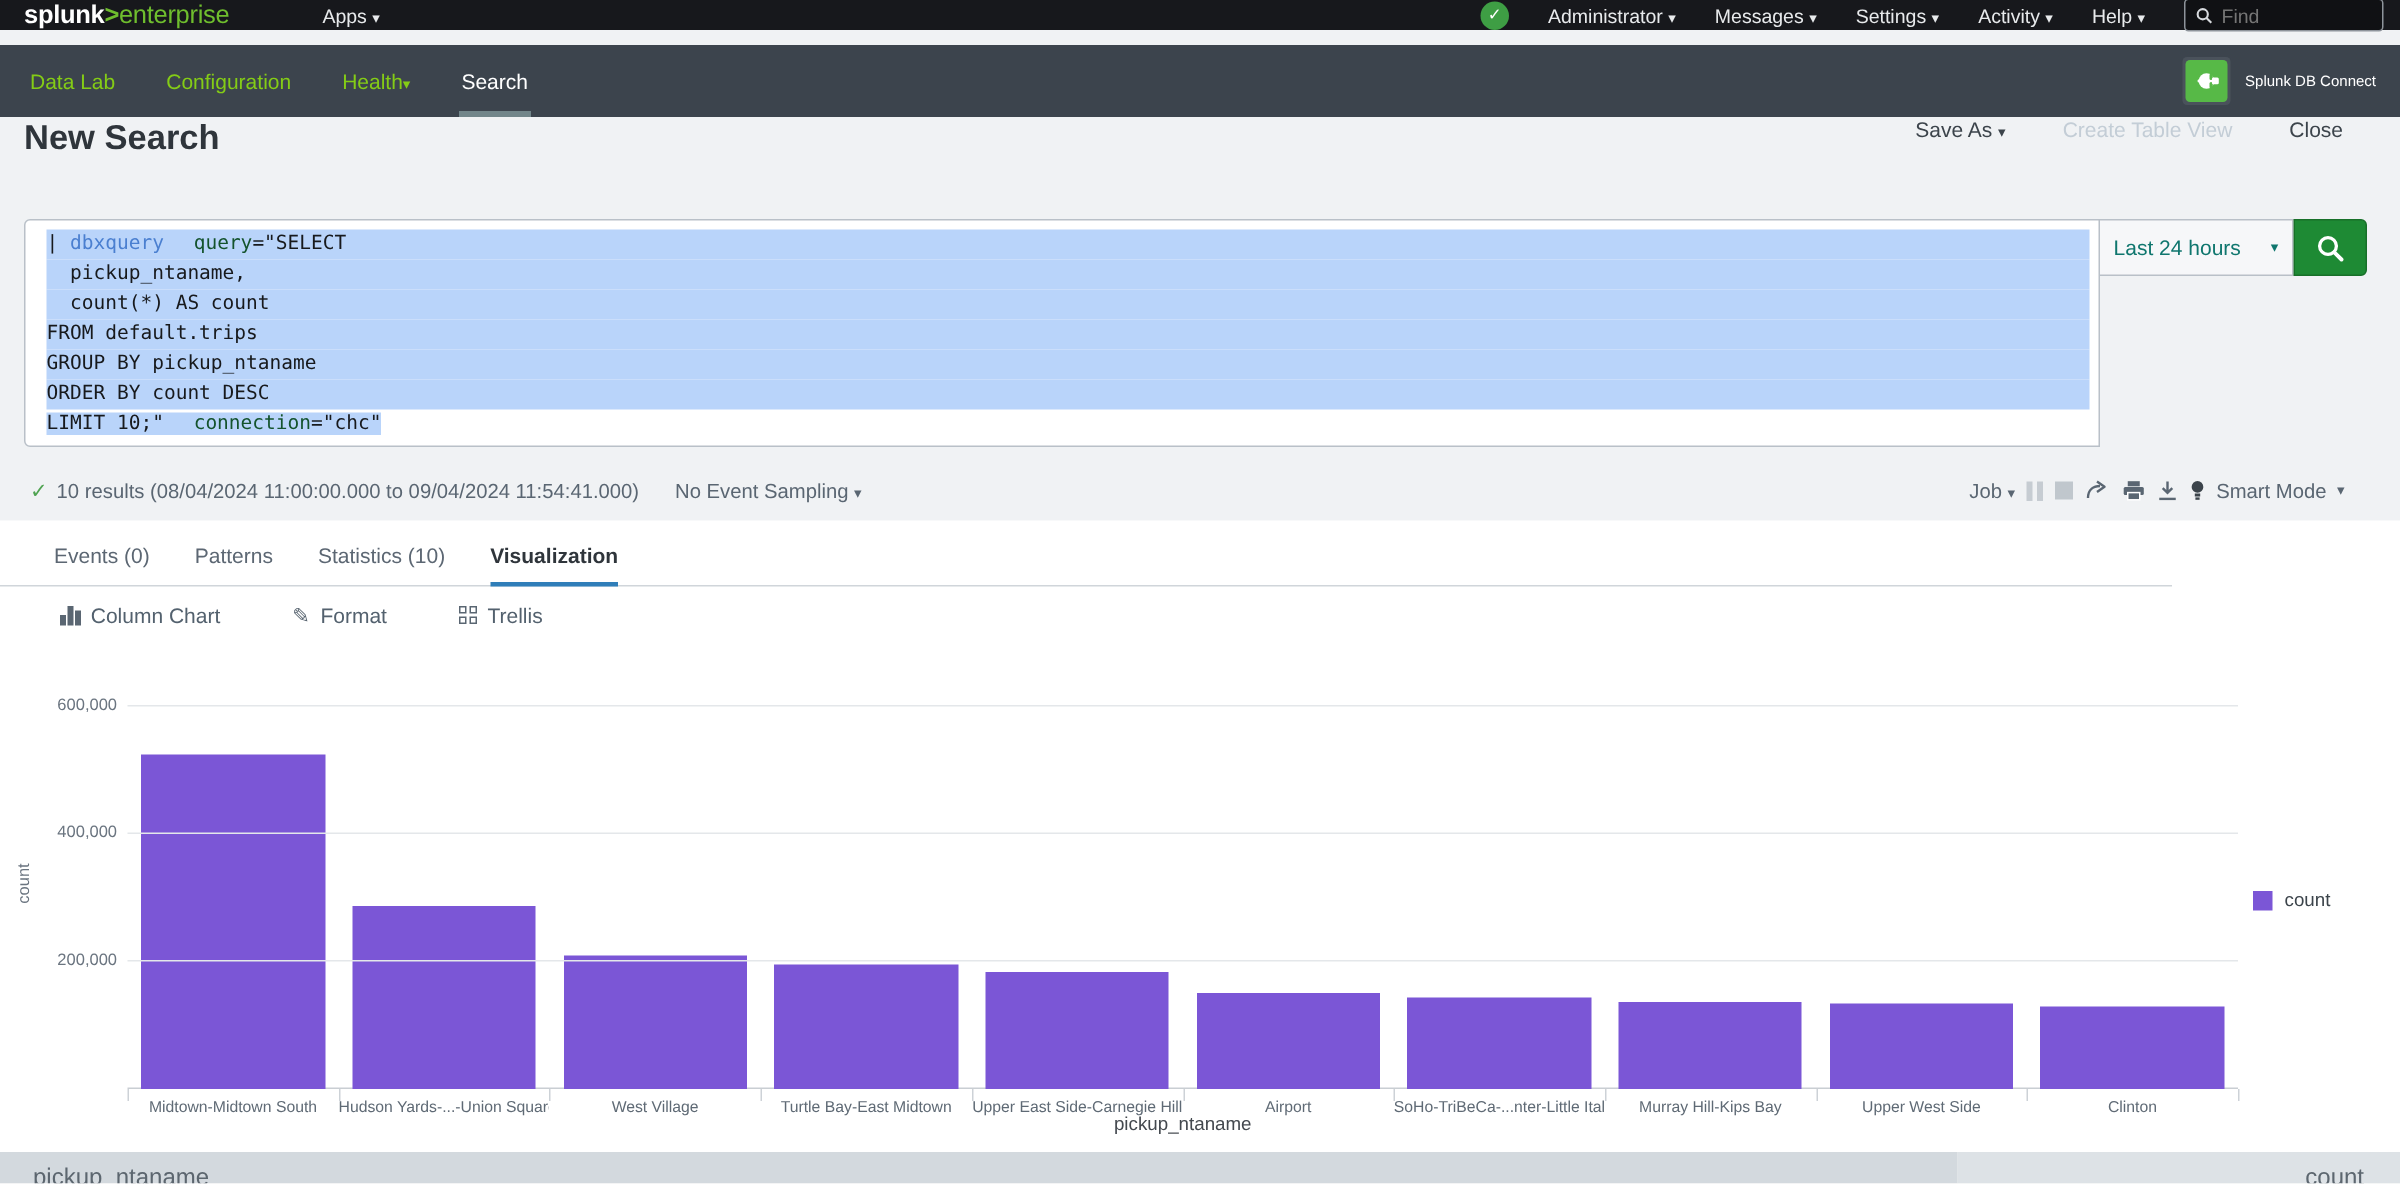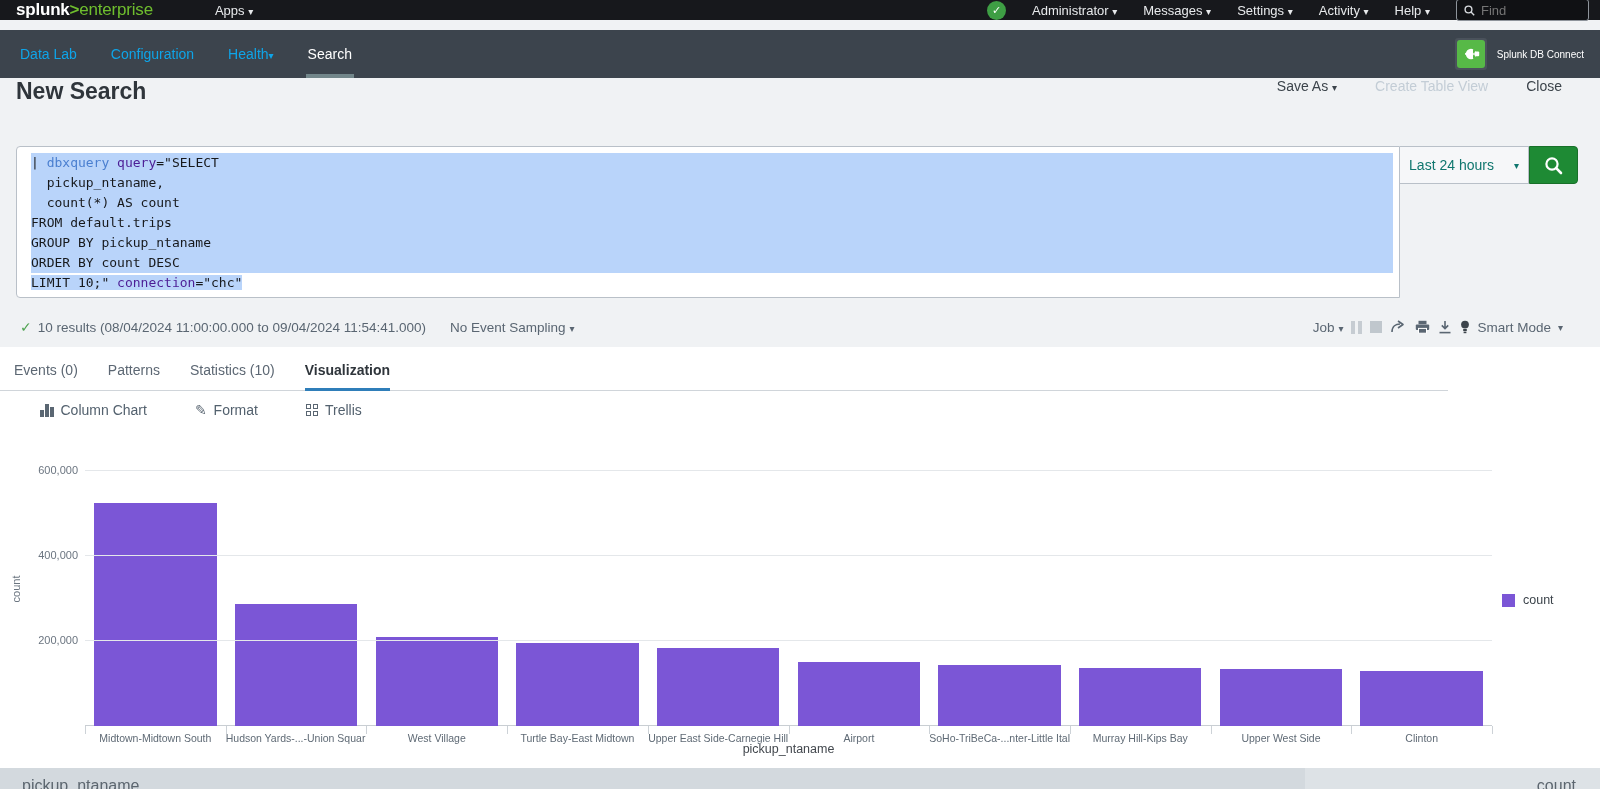--- a/index.html
+++ b/index.html
@@ -15,21 +15,21 @@
   .apps { margin-left:62px; color:#e8eaec; font-size:13px; cursor:pointer; }
   .topbar-right { margin-left:auto; display:flex; align-items:center; gap:26px; margin-right:11px; }
   .status-circle { width:19px; height:19px; border-radius:50%; background:#3e9e44; color:#fff; font-size:11px; line-height:19px; text-align:center; }
   .topmenu { color:#e8eaec; font-size:13px; cursor:pointer; white-space:nowrap; }
   .caret { font-size:10px; color:inherit; }
   .findbox { width:133px; height:22px; background:#101114; border:1px solid #8e949b; border-radius:3px; display:flex; align-items:center; padding:0 7px; gap:6px; }
   .findbox input { background:transparent; border:none; outline:none; color:#d7dade; font-size:13px; width:90px; font-family:"Liberation Sans",sans-serif; }
 
   
   .appnav { position:absolute; top:30px; left:0; width:1600px; height:48px; background:#3c444d; display:flex; align-items:center; }
-  .appnav-item { color:#0ea5e9; font-size:14px; margin-left:34px; cursor:pointer; position:relative; height:48px; line-height:48px; }
+  .appnav-item { color:#84cc16; font-size:14px; margin-left:34px; cursor:pointer; position:relative; height:48px; line-height:48px; }
   .appnav-item:first-child { margin-left:20px; }
   .appnav-item.active { color:#ffffff; }
   .appnav-item.active::after { content:""; position:absolute; left:-2px; right:-2px; bottom:0; height:4px; background:#72868a; }
   .appnav-right { margin-left:auto; margin-right:16px; display:flex; align-items:center; gap:10px; }
   .dbx-icon-wrap { width:32px; height:32px; border-radius:3px; background:#4a525b; display:flex; align-items:center; justify-content:center; }
   .dbx-icon { width:28px; height:28px; border-radius:3px; background:#57b947; display:flex; align-items:center; justify-content:center; }
   .app-title { color:#ffffff; font-size:10px; }
 
   
   .page-header { position:absolute; top:78px; left:0; width:1600px; height:64px; display:flex; align-items:flex-start; }
@@ -37,41 +37,41 @@
   .header-actions { margin-left:auto; margin-right:38px; display:flex; align-items:center; gap:38px; font-size:14px; }
   .hdr-btn { color:#3c444b; cursor:pointer; white-space:nowrap; }
   .hdr-btn.disabled { color:#c3cdd6; cursor:default; }
 
   
   .search-row { position:absolute; top:146px; left:16px; }
   .query-box { position:absolute; left:0; top:0; width:1384px; height:152px; background:#ffffff; border:1px solid #b9c0c8; border-radius:4px 0 0 4px; padding:6px 6px 6px 14px; overflow:hidden; }
   .qline { font-family:"DejaVu Sans Mono","Liberation Mono",monospace; font-size:13px; line-height:20px; white-space:pre; color:#17191c; }
   .qline.sel, .qsel { background:#b9d4fa; }
   .tok-kw { color:#4a7fd0; }
-  .tok-fn { color:#4c1d95; }
+  .tok-fn { color:#14532d;margin-left:12px; }
   .time-picker { position:absolute; left:1384px; top:0; width:129px; height:38px; background:#f6f7f9; border:1px solid #b9c0c8; border-left:none; display:flex; align-items:center; justify-content:center; gap:20px; font-size:14px; color:#0f766e; cursor:pointer; }
   .search-btn { position:absolute; left:1513px; top:0; width:49px; height:38px; background:#1e8a34; border:1px solid #187029; border-radius:0 4px 4px 0; display:flex; align-items:center; justify-content:center; cursor:pointer; }
 
   
   .results-bar { position:absolute; top:307px; left:0; width:1600px; height:40px; display:flex; align-items:center; font-size:13.5px; color:#5a6672; }
   .check { color:#4fa351; margin-left:20px; margin-right:6px; font-size:14px; }
   .sampling { margin-left:24px; cursor:pointer; }
   .job-controls { margin-left:auto; margin-right:37px; display:flex; gap:8px; }
   .job-label { cursor:pointer; }
   .icon-btn { cursor:pointer; display:flex; align-items:center; }
   .pause-icon { display:flex; gap:3px; }
   .pause-icon i { width:4px; height:13px; background:#c6ccd2; }
   .stop-icon { width:12px; height:12px; background:#c0c7cd; }
   .smart-mode { display:flex; align-items:center; gap:7px; cursor:pointer; }
 
   
   .lower { position:absolute; top:347px; left:0; width:1600px; height:421px; background:#ffffff; }
 
   
-  .tabs { position:absolute; top:5px; left:0; width:1448px; height:39px; border-bottom:1px solid #d0d5da; display:flex; align-items:center; gap:30px; padding-left:14px; }
+  .tabs { position:absolute; top:5px; left:0; width:1448px; height:39px; border-bottom:1px solid #d0d5da; display:flex; align-items:center; gap:30px; padding-left:36px; }
   .tab { font-size:14px; color:#5c6773; cursor:pointer; position:relative; height:39px; line-height:36px; }
   .tab.active { color:#2f353b; font-weight:bold; }
   .tab.active::after { content:""; position:absolute; left:0; right:0; bottom:0; height:3px; background:#2f7eb9; }
 
   
   .viz-toolbar { position:absolute; top:55px; left:40px; display:flex; align-items:center; gap:48px; font-size:14px; color:#53616e; }
   .viz-tool { display:flex; align-items:center; gap:7px; cursor:pointer; }
   .colchart-icon { display:flex; align-items:flex-end; gap:1.5px; height:13px; }
   .colchart-icon i { width:3.5px; background:#5a6672; }
   .pencil-icon { font-size:14px; color:#5a6672; }

